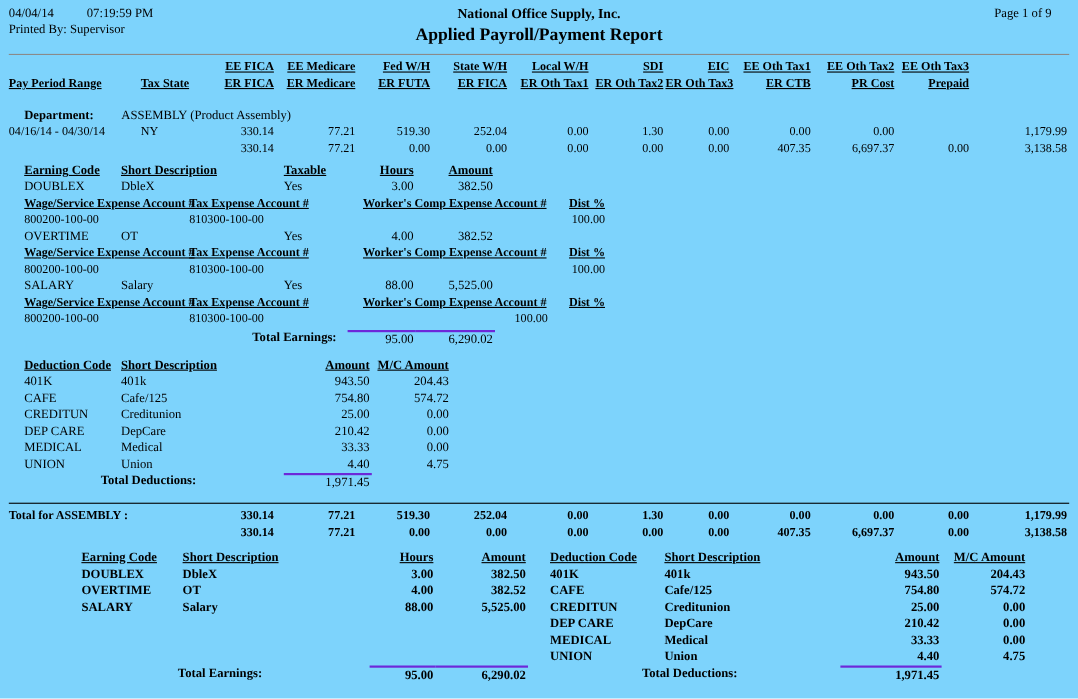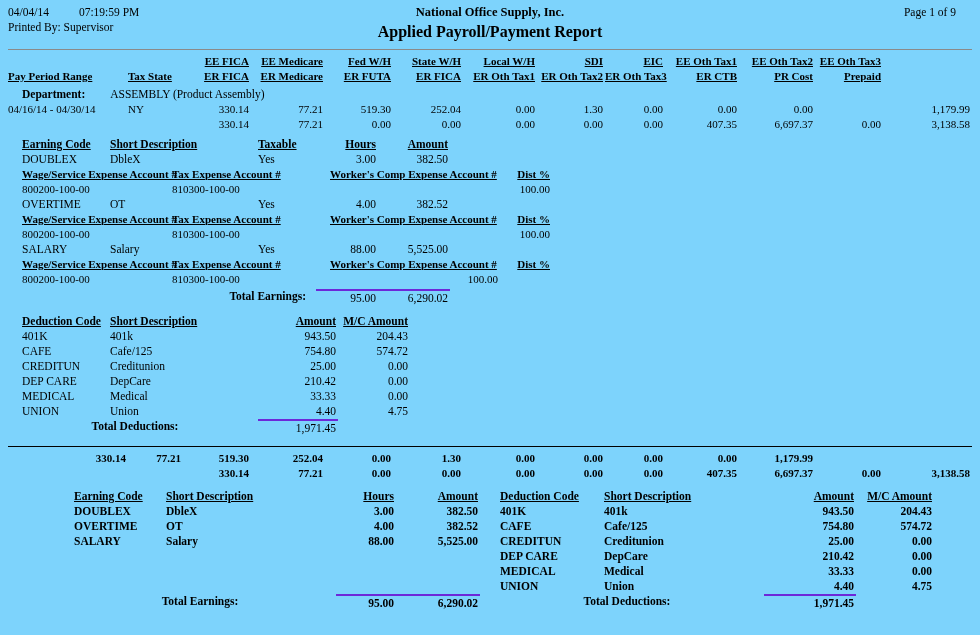--- a/index.html
+++ b/index.html
@@ -19,21 +19,21 @@
   .hr-pg{position:absolute;right:16px;top:0;}
   .hdr-rule{border-top:1px solid #8a8a8a;margin:2px 0 4px;}
   
   .taxgrid{display:grid;grid-template-columns:120px 55px 68px 74px 68px 70px 74px 68px 60px 74px 76px 68px 1fr;font-size:11px;}
   .taxgrid>div{white-space:nowrap;}
   .thead{font-weight:bold;}
   .ln{min-height:15px;}
   .sp12{grid-column:1/3;}
   .trow.b{font-weight:bold;}
   
-  .kv{margin-left:14px;margin-top:3px;}
+  .kv{margin-left:14px;margin-top:14px;}
   .kv .lab{display:inline-block;width:86px;font-weight:bold;}
   .kv.emp{margin-left:20px;margin-top:0;}
   .link{color:#3333cc;cursor:pointer;}
   
   .earnsec{margin-top:5px;}
   .earngrid{display:grid;grid-template-columns:88px 148px 58px 62px 72px 1fr;margin-left:14px;}
   .earngrid>div{white-space:nowrap;}
   .acctgrid{display:grid;grid-template-columns:150px 158px 170px 52px 1fr;margin-left:14px;font-size:11px;}
   .acctgrid>div{white-space:nowrap;}
   .lbl3{grid-column:1/4;text-align:right;padding-right:10px;font-weight:bold;}
@@ -304,20 +304,21 @@
     <div class="dedgrid">
       <div class="lbl2">Total Deductions:</div>
       <div class="num topline">1,971.45</div>
       <div></div>
       <div></div>
     </div>
   </div>
 
   <div class="fullrule"></div>
   <div class="taxgrid trow b">
+    <div class="sp12">Total for ASSEMBLY :</div>
     <div class="num">330.14</div>
     <div class="num">77.21</div>
     <div class="num">519.30</div>
     <div class="num">252.04</div>
     <div class="num">0.00</div>
     <div class="num">1.30</div>
     <div class="num">0.00</div>
     <div class="num">0.00</div>
     <div class="num">0.00</div>
     <div class="num">0.00</div>

